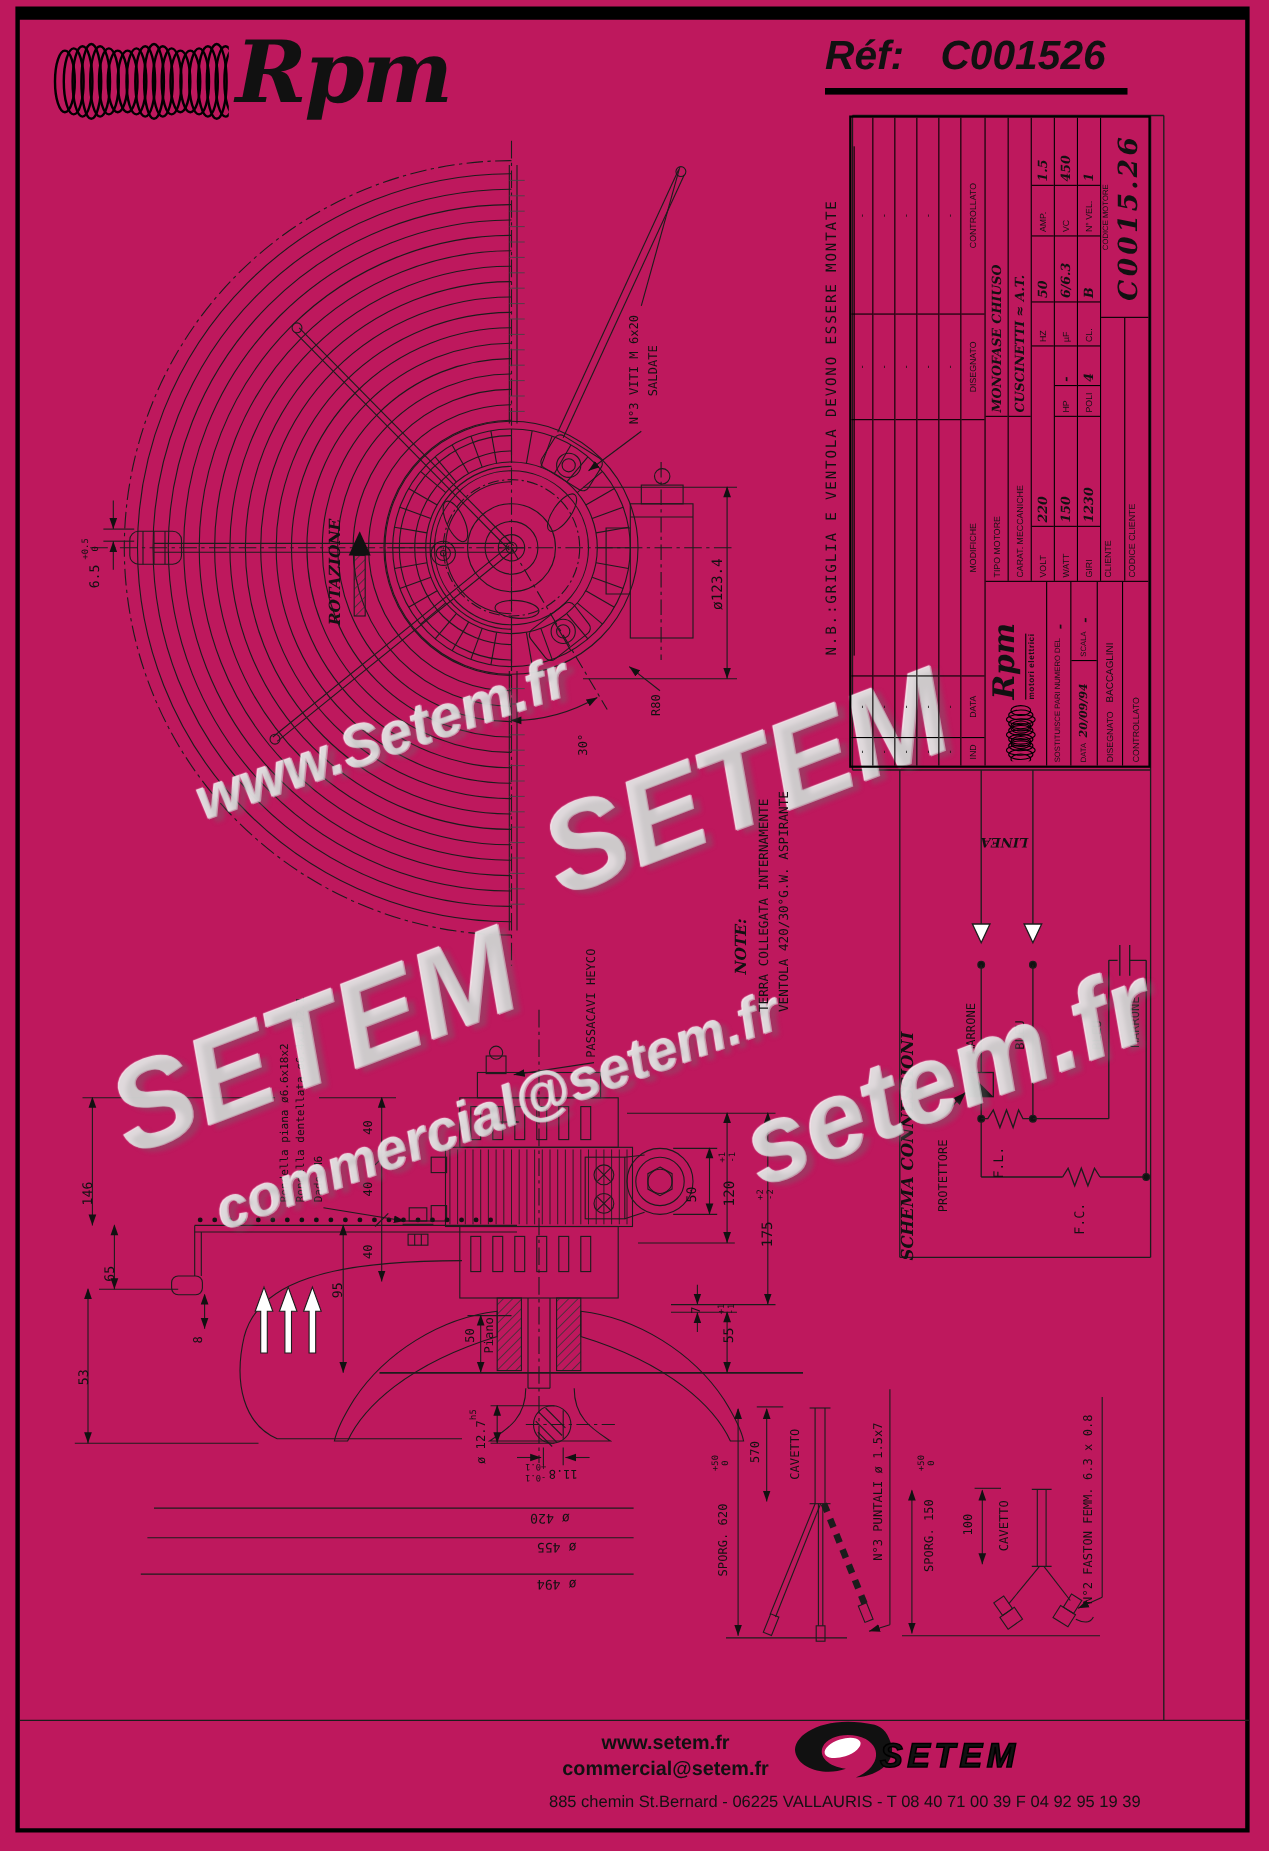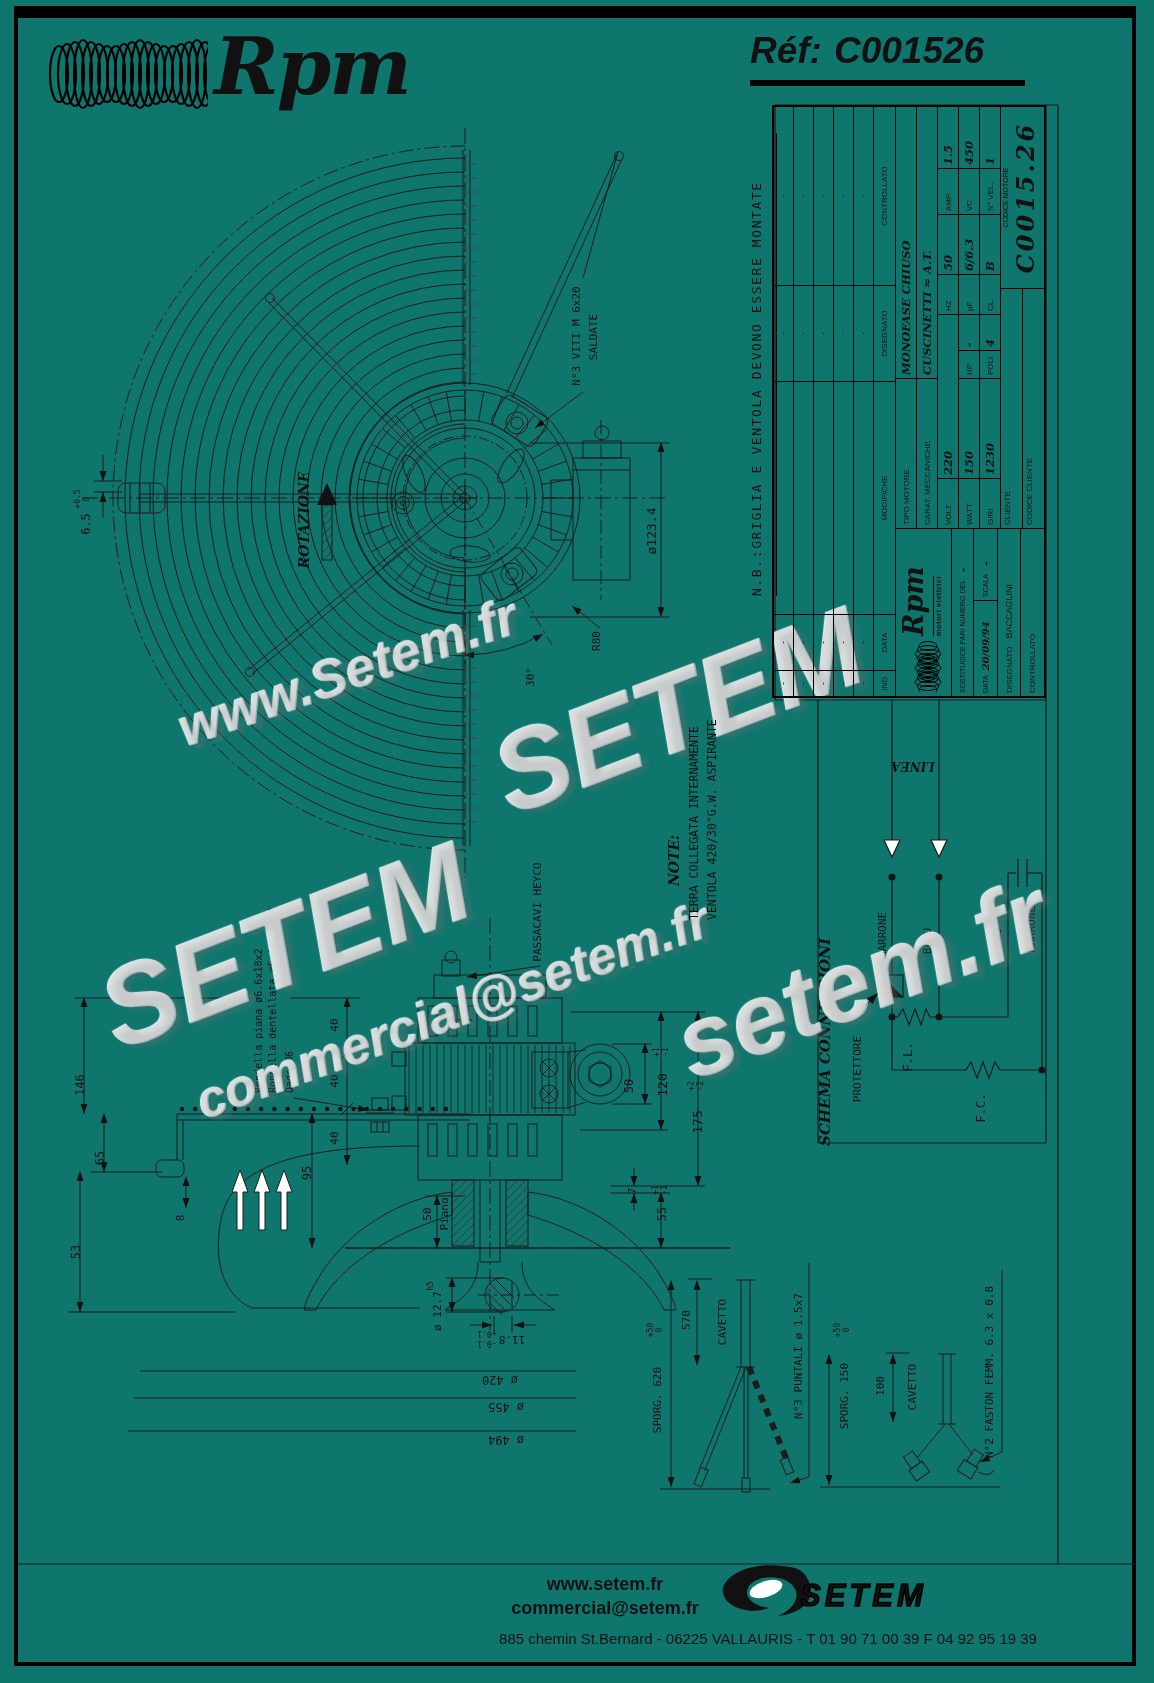--- a/index.html
+++ b/index.html
@@ -1,27 +1,27 @@
 <!DOCTYPE html>
 <html><head>
 <meta charset="utf-8">
 <style>
   html,body{margin:0;padding:0;background:#777;}
-  .page{position:relative;width:1154px;height:1683px;background:#0f766e;overflow:hidden;
+  .page{position:relative;width:1154px;height:1683px;background:#be185d;overflow:hidden;
         font-family:"DejaVu Sans Mono",monospace;color:#111;}
   .frame{position:absolute;left:14px;top:6px;width:1122px;height:1660px;
          border:4px solid #000;border-top-width:12px;box-sizing:border-box;}
   
   .brand{position:absolute;left:28px;top:12px;display:flex;align-items:center;gap:6px;}
   .brand-txt{font-family:"DejaVu Serif",serif;font-style:italic;font-weight:bold;font-size:78px;
              line-height:1;letter-spacing:-2px;}
   .refbox{position:absolute;left:750px;top:30px;width:275px;text-align:left;
           font-family:"Liberation Sans",sans-serif;font-style:italic;font-weight:bold;font-size:37px;
           border-bottom:6px solid #000;padding-bottom:8px;}
-  .refbox .rv{margin-left:12px;}
+  .refbox .rv{margin-left:33px;}
   
   .wm{position:absolute;pointer-events:none;font-family:"Liberation Sans",sans-serif;
       font-weight:bold;font-style:italic;color:rgba(208,208,208,0.62);
       text-shadow:5px 5px 4px rgba(110,110,110,0.35),-1px -1px 1px rgba(255,255,255,0.9);
       transform-origin:left top;white-space:nowrap;z-index:5;}
   
   .rw{position:absolute;z-index:6;}
   .ri{transform-origin:0 0;transform:rotate(-90deg) translateX(-100%);}
   
   .nb{width:463px;height:27px;font-size:13px;letter-spacing:1.6px;border-bottom:1.5px solid #000;
@@ -797,15 +797,15 @@
             </div>
           </div>
         </div>
       </div>
     </div>
   </div>
 
   <div class="foot">
     <div class="web">www.setem.fr</div>
     <div class="mail">commercial@setem.fr</div>
-    <div class="addr">885 chemin St.Bernard - 06225 VALLAURIS - T 01 90 71 00 39 F 04 92 95 19 39</div>
+    <div class="addr">885 chemin St.Bernard - 06225 VALLAURIS - T 08 40 71 00 39 F 04 92 95 19 39</div>
   </div>
 </div>
 
 </body></html>

